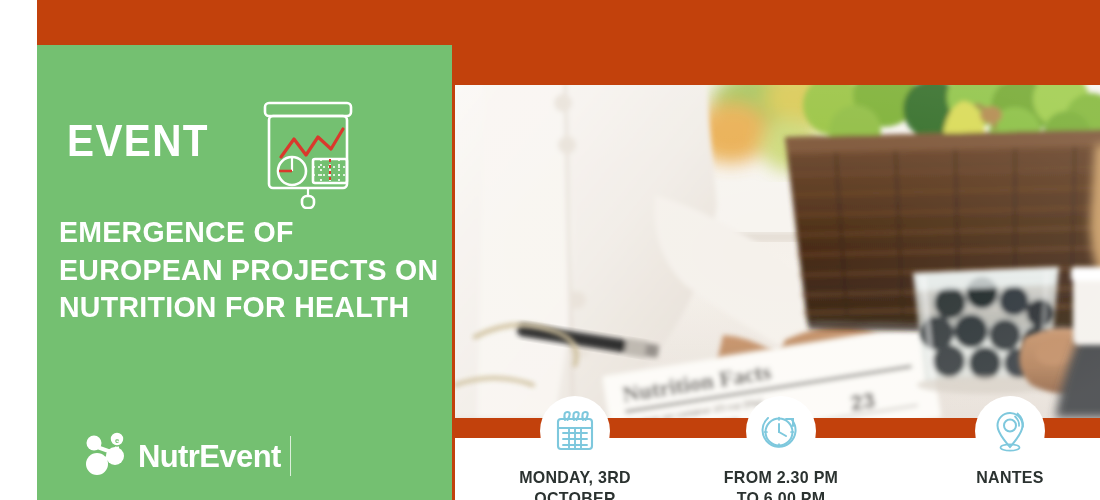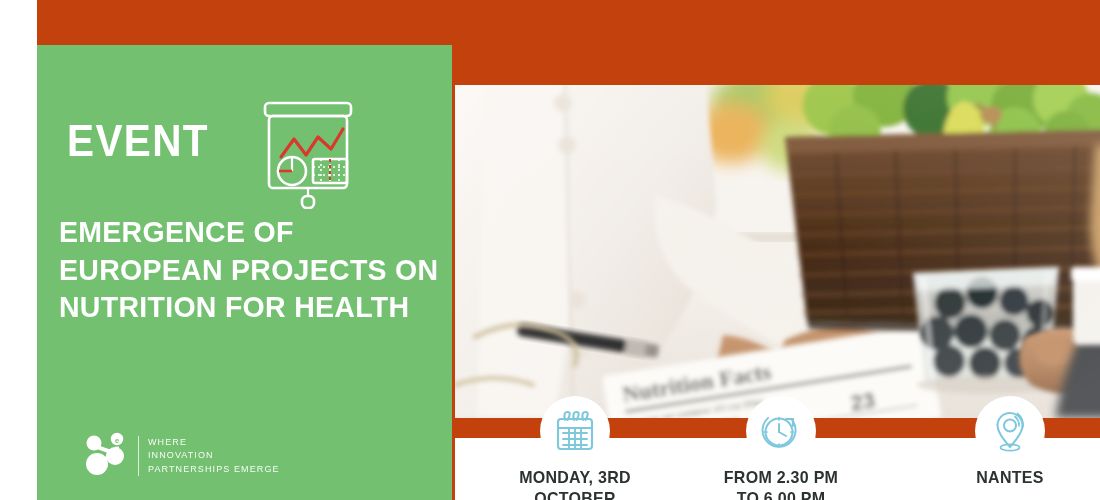--- a/index.html
+++ b/index.html
@@ -314,26 +314,22 @@
           <circle cx="12" cy="33" r="11"></circle>
           <circle cx="30" cy="25" r="9"></circle>
           <circle cx="32" cy="8" r="7"></circle>
           <rect x="7" y="12" width="22" height="4" rx="2" transform="rotate(20 7 12)"></rect>
           <rect x="12" y="28" width="19" height="4.4" rx="2.2" transform="rotate(-16 12 28)"></rect>
           <rect x="30" y="10" width="4" height="13" rx="2"></rect>
           <circle cx="32" cy="8" r="7" fill="#ffffff" stroke="#74c071" stroke-width="1.6"></circle>
           <text x="32" y="11.5" font-size="7.5" font-weight="bold" fill="#74c071" text-anchor="middle" font-family="'Liberation Sans',sans-serif">e</text>
         </svg>
       </span>
+      <span class="logo-word">NutrEvent</span>
       <span class="logo-divider"></span>
-      <span class="logo-tag">
-        <span>WHERE</span>
-        <span>INNOVATION</span>
-        <span>PARTNERSHIPS EMERGE</span>
-      </span>
     </div>
   </div>
 
   <div class="info-bar">
 
     <div class="info-item i1">
       <span class="circle-badge">
         <svg width="46" height="46" viewBox="0 0 46 46" fill="none" stroke="#7ec8dd" stroke-width="2.1" stroke-linecap="round">
           <rect x="6" y="11" width="34" height="30" rx="3"></rect>
           <path d="M6,20 L40,20"></path>

